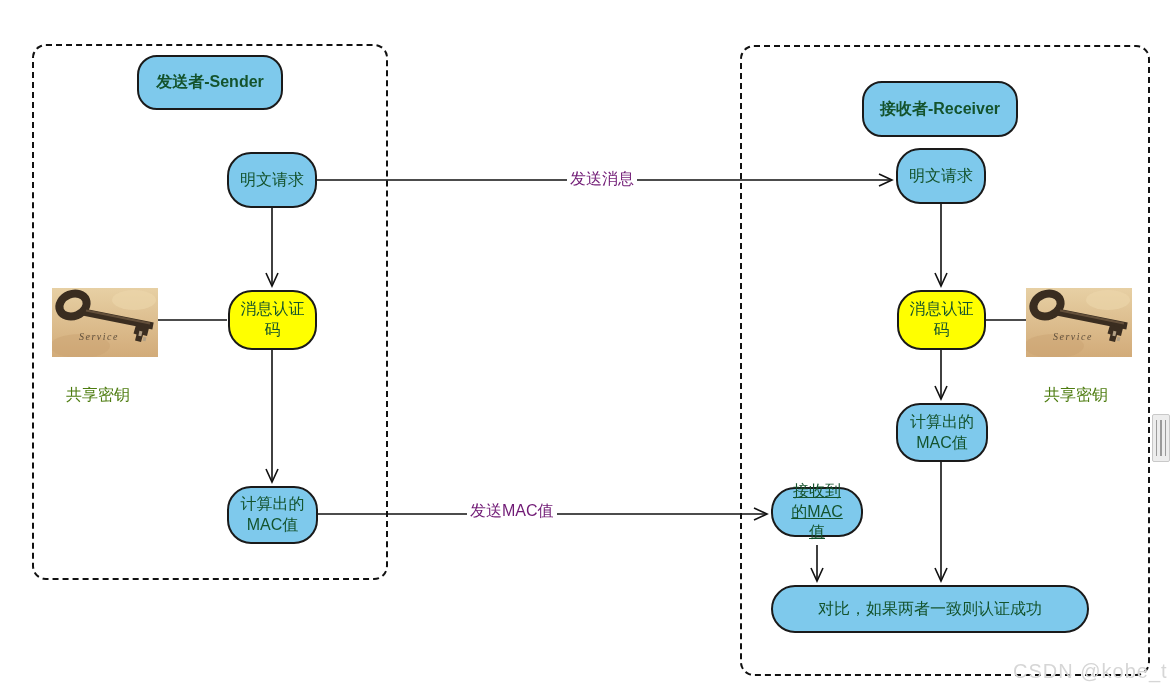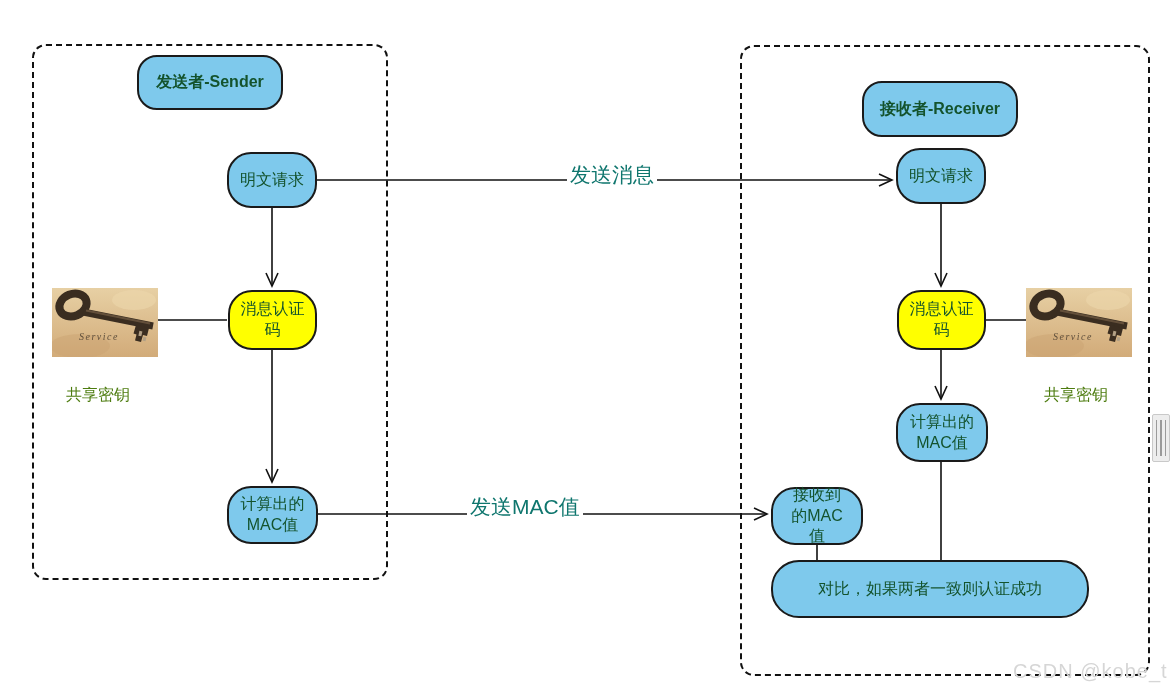--- a/index.html
+++ b/index.html
@@ -30,24 +30,24 @@
   .rounded{border-radius:24px;}
 
   #sender-title{left:137px;top:55px;width:146px;height:55px;}
   #sender-plaintext{left:227px;top:152px;width:90px;height:56px;padding:0 6px;}
   #sender-mac-code{left:228px;top:290px;width:89px;height:60px;padding:0 8px;}
   #sender-computed-mac{left:227px;top:486px;width:91px;height:58px;padding:0 8px;}
   #receiver-title{left:862px;top:54px;width:156px;height:56px;margin-top:27px;}
   #receiver-plaintext{left:896px;top:148px;width:90px;height:56px;padding:0 6px;}
   #receiver-mac-code{left:897px;top:290px;width:89px;height:60px;padding:0 8px;}
   #receiver-computed-mac{left:896px;top:403px;width:92px;height:59px;padding:0 8px;}
-  #received-mac{left:771px;top:487px;width:92px;height:58px;padding:0 16px;}
-  #compare-node{left:771px;top:560px;width:318px;height:58px;border-radius:28px;}
+  #received-mac{left:771px;top:487px;width:92px;height:50px;padding:0 16px;text-decoration:underline;}
+  #compare-node{left:771px;top:585px;width:318px;height:48px;border-radius:28px;}
 
-  .edge-label{position:absolute;z-index:3;background:#fff;padding:0 3px;font-size:21px;color:#0f766e;white-space:nowrap;}
+  .edge-label{position:absolute;z-index:3;background:#fff;padding:0 3px;font-size:16px;color:#701a75;white-space:nowrap;margin-top:8px;}
   #send-message-label{left:567px;top:161px;}
   #send-mac-label{left:467px;top:493px;}
 
   .caption{position:absolute;z-index:2;font-size:16px;color:#4d7c0f;white-space:nowrap;}
   #shared-key-caption-left{left:66px;top:385px;}
   #shared-key-caption-right{left:1044px;top:385px;}
 
   .key-figure{position:absolute;width:106px;height:69px;z-index:2;}
   #key-image-left{left:52px;top:288px;}
   #key-image-right{left:1026px;top:288px;}

